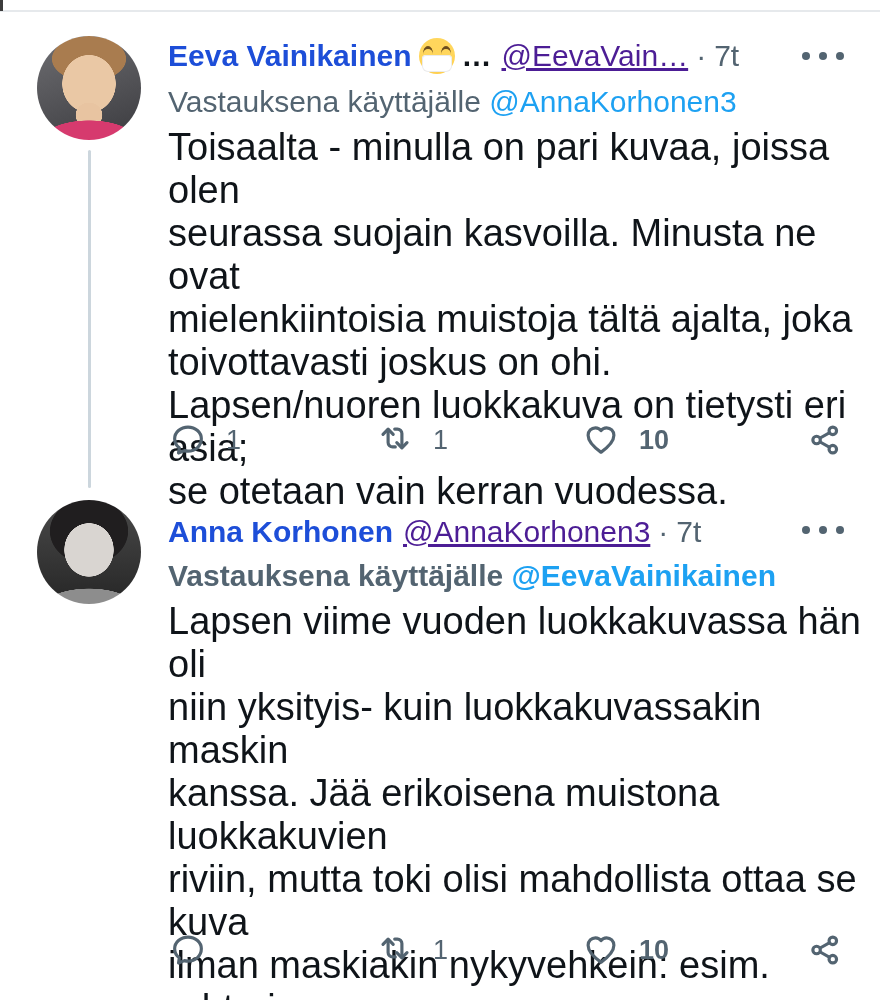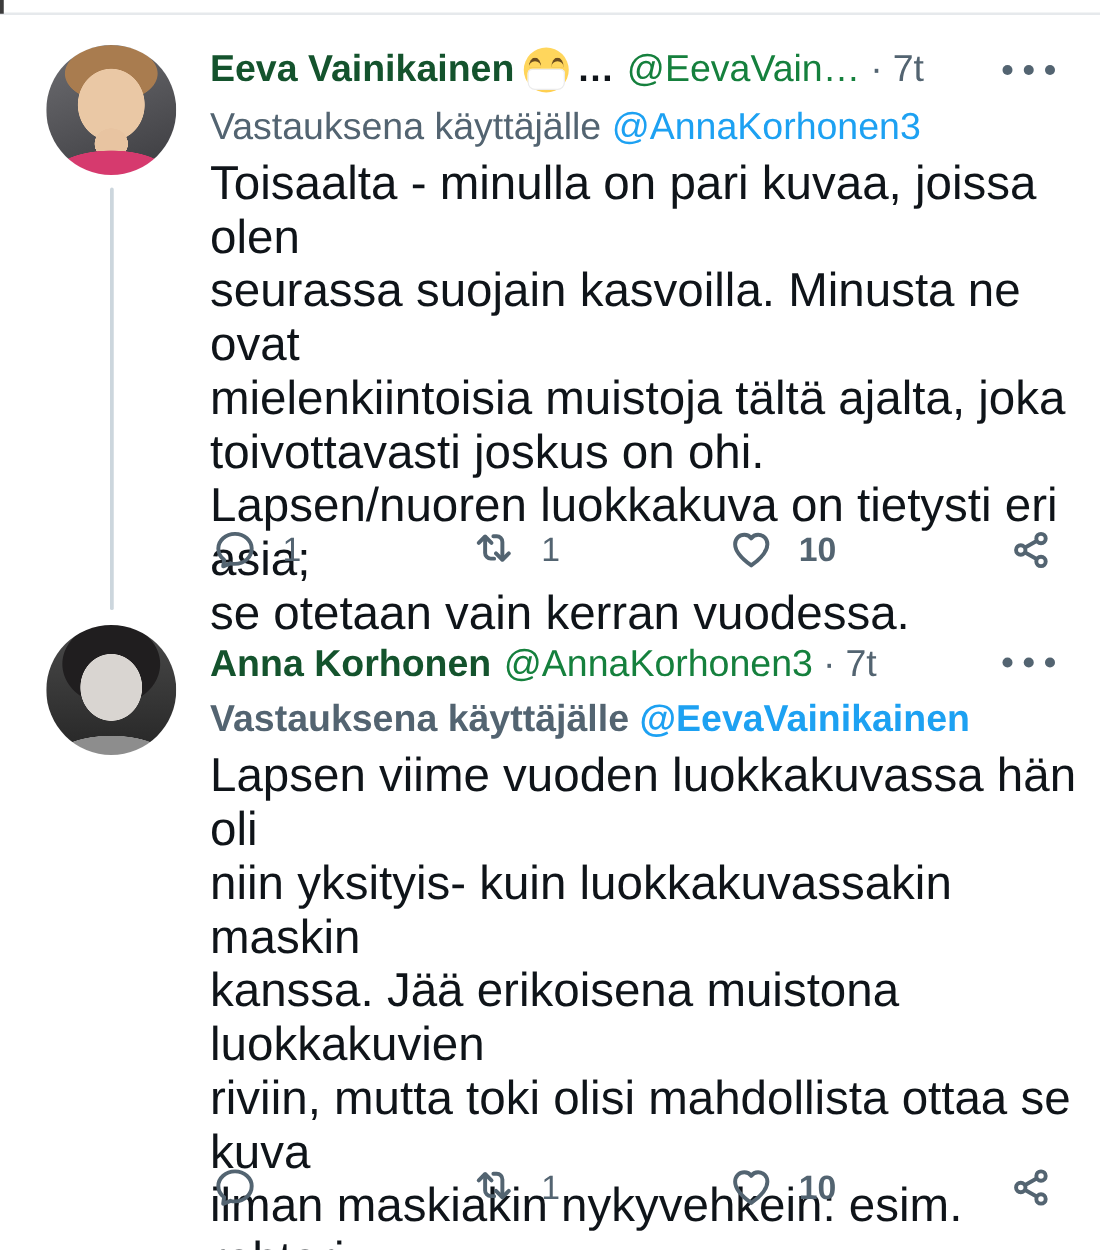--- a/index.html
+++ b/index.html
@@ -29,23 +29,23 @@
       linear-gradient(#4a4a4a, #262626); }
 
   .thread-line { position:absolute; left:88px; top:150px; width:3px; height:338px;
     background:#ccd6dd; border-radius:2px; }
 
   .header-row { position:absolute; left:168px; width:625px; height:40px;
     display:flex; align-items:center; white-space:nowrap; overflow:hidden;
     font-size:30px; line-height:40px; }
   .header-1 { top:36px; }
   .header-2 { top:512px; }
-  .display-name { font-weight:bold; color:#14532d; cursor:pointer; }
+  .display-name { font-weight:bold; color:#1d4ed8; cursor:pointer; }
   .name-ellipsis { font-weight:bold; color:#0f1419; margin-left:6px; }
-  .handle { color:#15803d; margin-left:10px; cursor:pointer; }
+  .handle { color:#4c1d95; margin-left:10px; cursor:pointer;text-decoration:underline; }
   .dot-sep { color:#536471; margin:0 8px; }
   .timestamp { color:#536471; cursor:pointer;text-align:right; }
 
   .emoji { position:relative; flex:none; width:36px; height:36px; margin-left:8px;
     border-radius:50%;
     background:radial-gradient(circle at 50% 32%, #ffd65c 55%, #fec944 100%); }
   .emoji .eye { position:absolute; top:8px; width:10px; height:8px;
     border-top:3.5px solid #6b4c1e; border-radius:50% 50% 0 0 / 100% 100% 0 0; }
   .emoji .eye.l { left:4px; } .emoji .eye.r { right:4px; }
   .emoji .maskpart { position:absolute; left:3px; right:3px; bottom:2px; height:17px;

